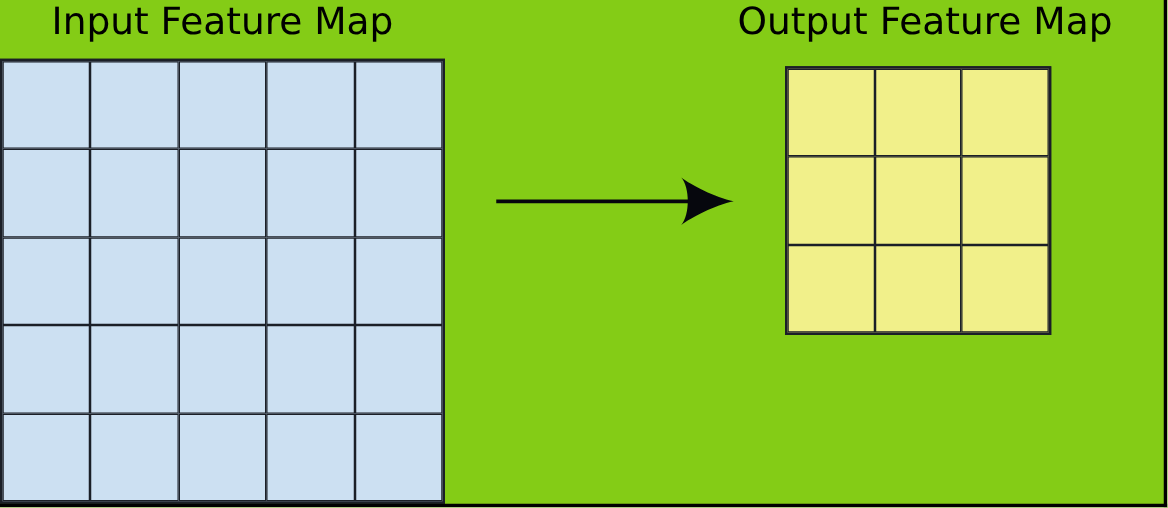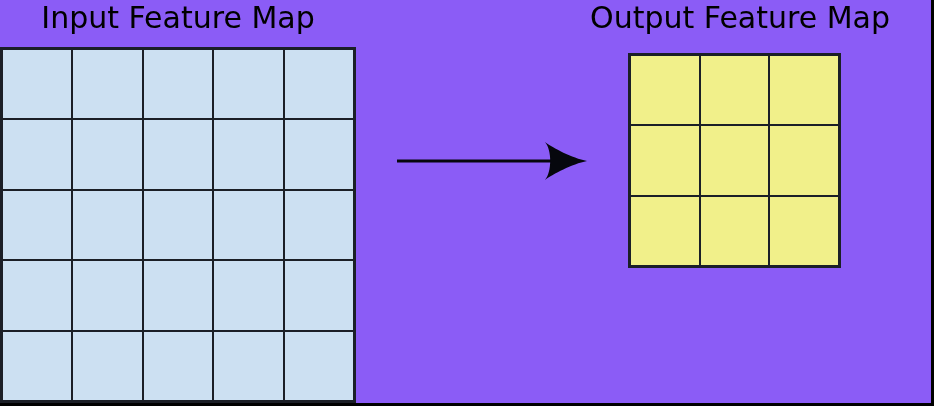--- a/index.html
+++ b/index.html
@@ -4,21 +4,21 @@
 <style>
   html, body {
     margin: 0;
     padding: 0;
     background: #ffffff;
   }
   .stage {
     position: relative;
     width: 934px;
     height: 406px;
-    background: #8b5cf6;
+    background: #84cc16;
     overflow: hidden;
     font-family: "DejaVu Sans", "Liberation Sans", sans-serif;
   }
   .map-title {
     position: absolute;
     top: -2px;
     color: #000000;
     font-size: 30px;
     font-weight: 400;
     text-align: center;

